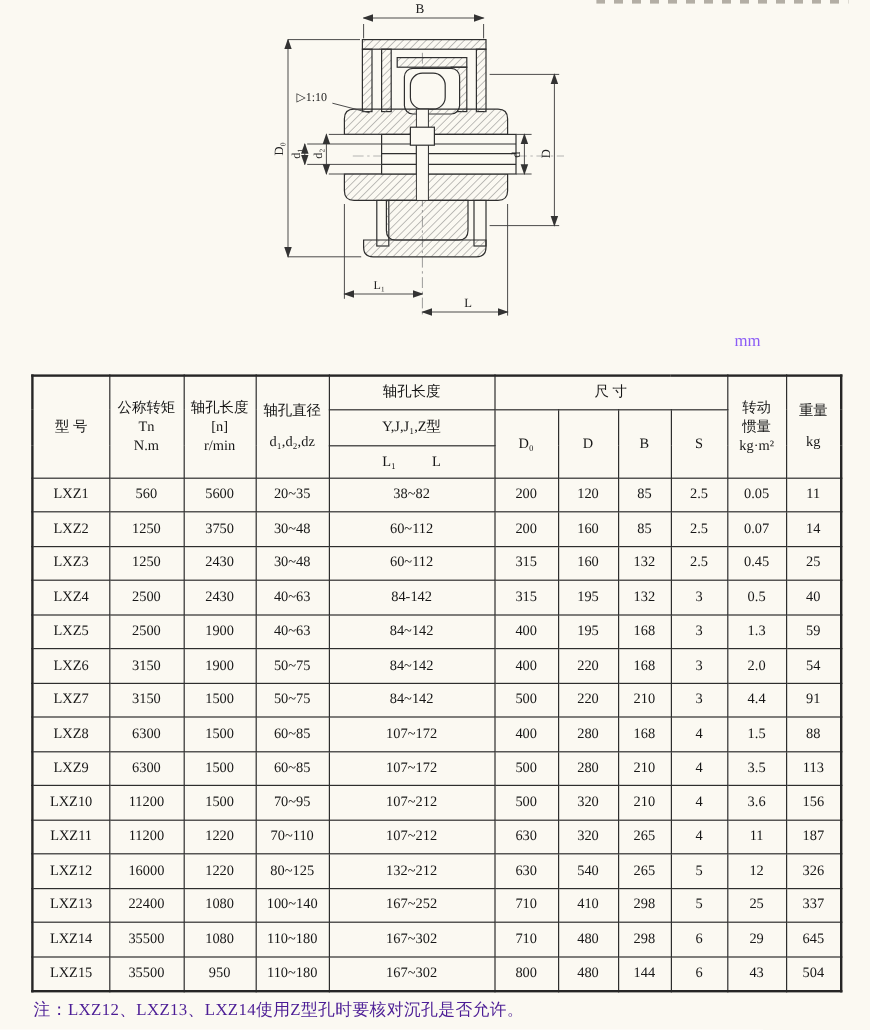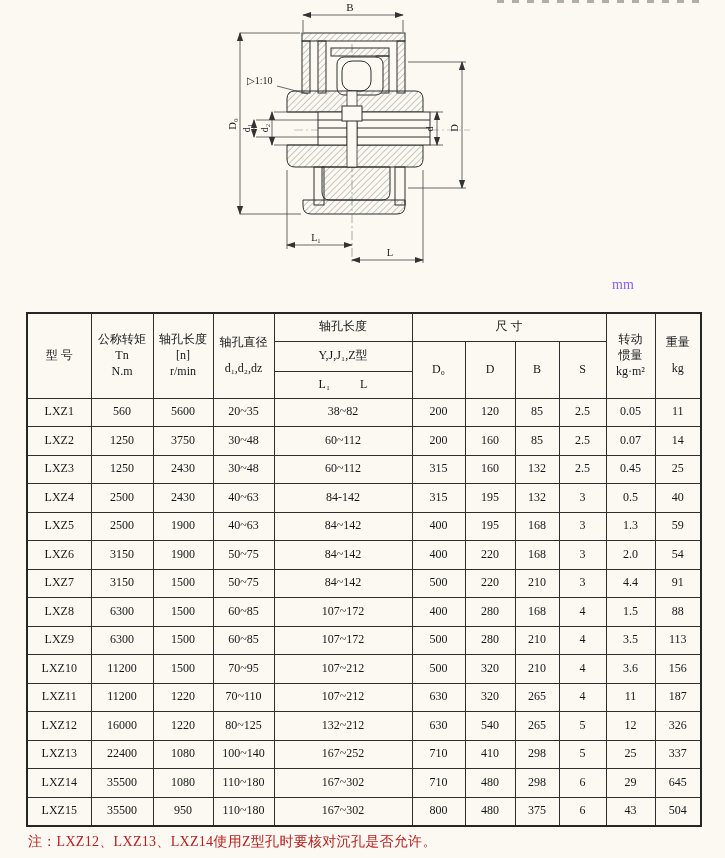--- a/index.html
+++ b/index.html
@@ -42,21 +42,21 @@
     text-align:center;vertical-align:middle;
     padding:0;font-size:12px;line-height:1.3;color:#171717;
   }
   table.params thead th{font-size:12px;margin-left:29px;}
   tbody td{height:27.5px;}
   .blk{display:block;}
   .gap-top{display:block;margin-top:10px;}
   .l1l{display:flex;justify-content:center;gap:30px;}
   .note-line{
     position:absolute;top:833px;left:28px;width:660px;
-    font-size:14px;color:#b91c1c;letter-spacing:.3px;
+    font-size:14px;color:#4c1d95;letter-spacing:.3px;
   }
 </style>
 </head>
 <body>
 
 <div class="page">
 
   <div class="top-fragment"></div>
 
   <svg class="drawing" width="725" height="270" viewBox="0 0 725 270">
@@ -431,21 +431,21 @@
           <td>645</td>
         </tr>
         <tr>
           <td>LXZ15</td>
           <td>35500</td>
           <td>950</td>
           <td>110~180</td>
           <td>167~302</td>
           <td>800</td>
           <td>480</td>
-          <td>375</td>
+          <td>144</td>
           <td>6</td>
           <td>43</td>
           <td>504</td>
         </tr>
       </tbody>
   </table>
 
   <div class="note-line">注：LXZ12、LXZ13、LXZ14使用Z型孔时要核对沉孔是否允许。</div>
 
 </div>

